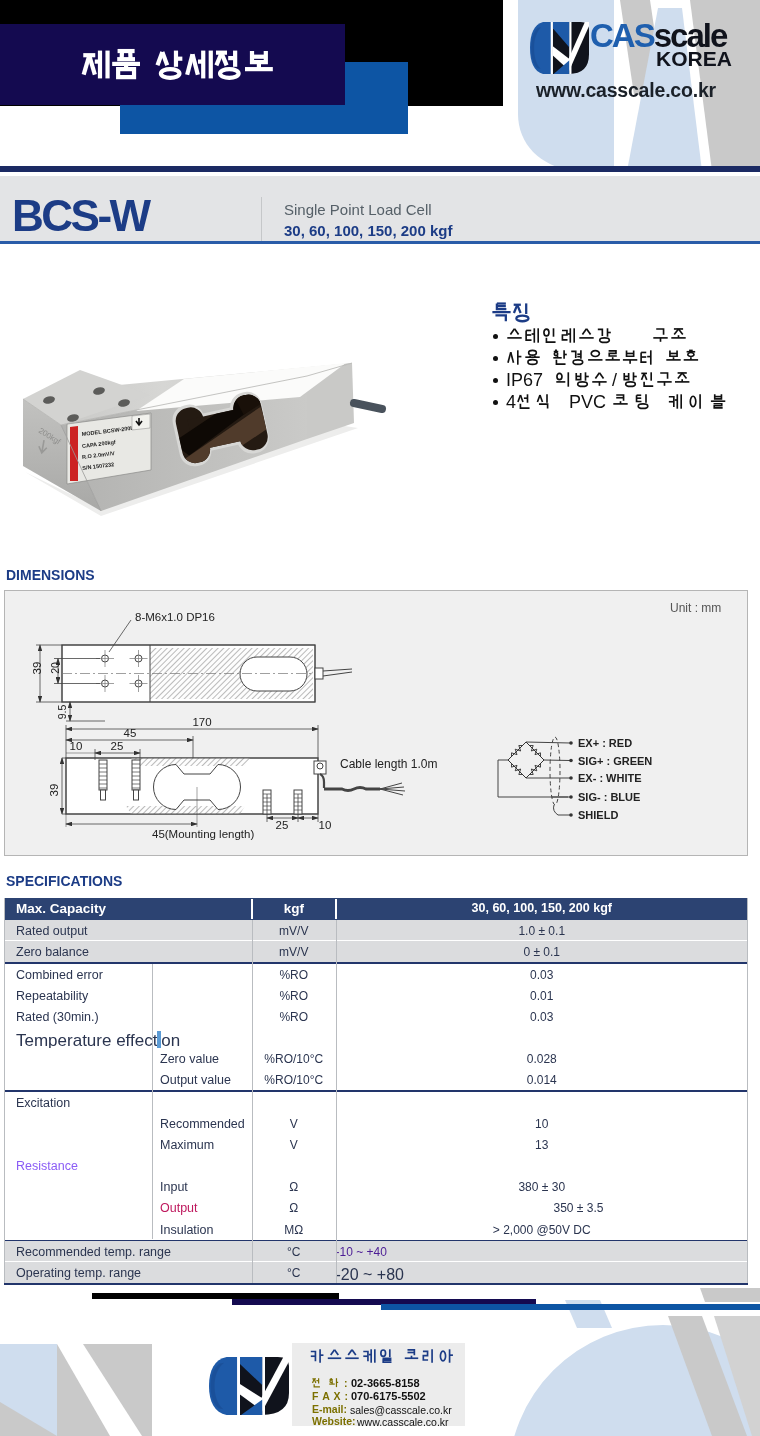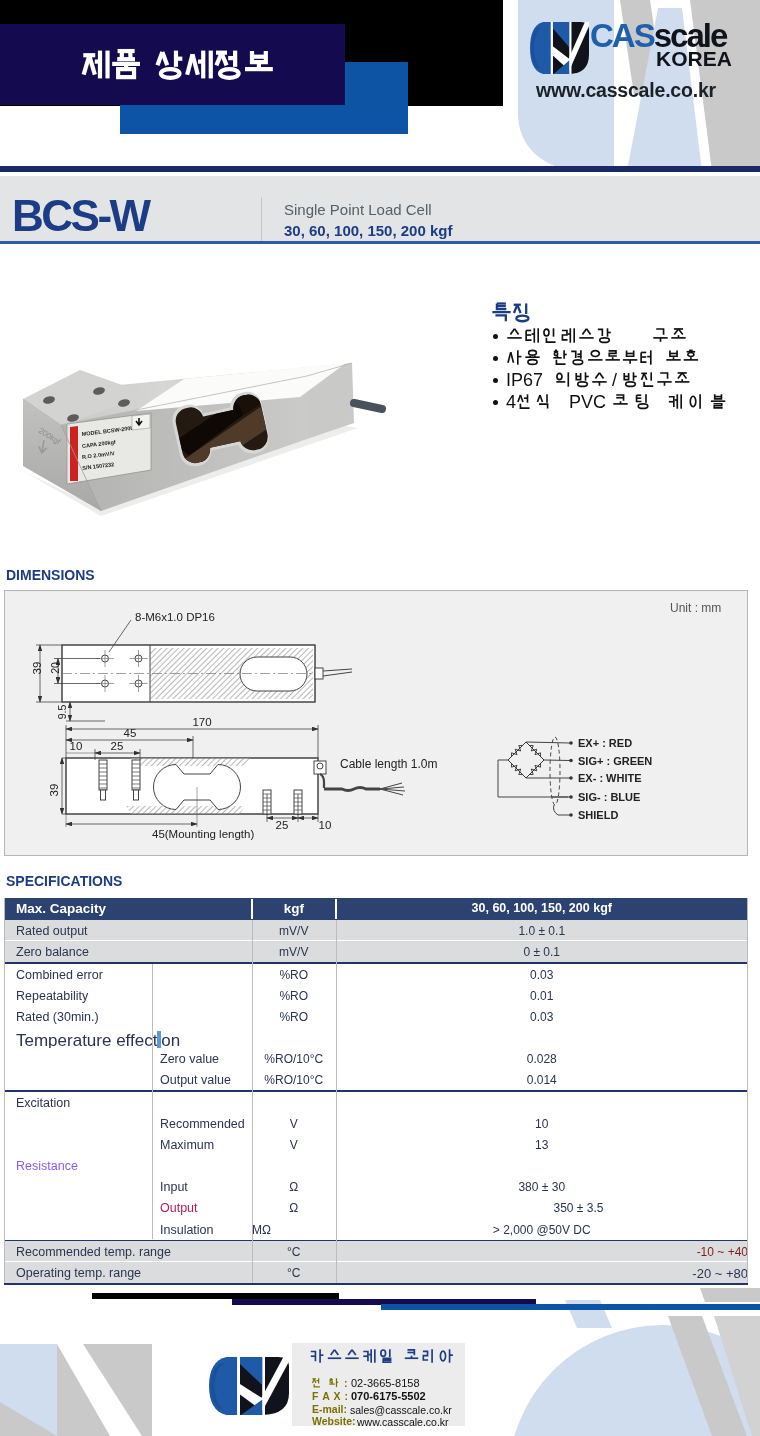--- a/index.html
+++ b/index.html
@@ -593,32 +593,32 @@
 <div class="abs" style="left:4px;top:1176.2px;width:744px;height:21.6px;background:#fff"></div>
 <div class="abs" style="left:160px;top:1180.2px;font-size:12.5px;color:#2b3550">Input</div>
 <div class="abs" style="left:252px;top:1180.2px;width:83.5px;text-align:center;font-size:12px;color:#2b3550">Ω</div>
 <div class="abs" style="left:335.5px;top:1180.2px;width:412.5px;text-align:center;font-size:12px;color:#2b3550">380 ± 30</div>
 <div class="abs" style="left:4px;top:1197.4px;width:744px;height:21.6px;background:#fff"></div>
 <div class="abs" style="left:160px;top:1201.4px;font-size:12.5px;color:#be185d">Output</div>
 <div class="abs" style="left:252px;top:1201.4px;width:83.5px;text-align:center;font-size:12px;color:#2b3550">Ω</div>
 <div class="abs" style="left:335.5px;top:1201.4px;width:486px;text-align:center;font-size:12px;color:#2b3550">350 ± 3.5</div>
 <div class="abs" style="left:4px;top:1218.5px;width:744px;height:21.6px;background:#fff"></div>
 <div class="abs" style="left:160px;top:1222.5px;font-size:12.5px;color:#2b3550">Insulation</div>
-<div class="abs" style="left:252px;top:1222.5px;width:83.5px;font-size:12px;color:#2b3550">MΩ</div>
+<div class="abs" style="left:252px;top:1222.5px;width:83.5px;text-align:center;font-size:12px;color:#2b3550">MΩ</div>
 <div class="abs" style="left:335.5px;top:1222.5px;width:412.5px;text-align:center;font-size:12px;color:#2b3550">&gt; 2,000 @50V DC</div>
 <div class="abs" style="left:4px;top:1239.7px;width:744px;height:2px;background:#22356b"></div>
 <div class="abs" style="left:4px;top:1240.9px;width:744px;height:21.6px;background:#dbdcde"></div>
 <div class="abs" style="left:4px;top:1261.0px;width:744px;height:1px;background:#fff"></div>
 <div class="abs" style="left:16px;top:1244.9px;font-size:12.5px;color:#2b3550">Recommended temp. range</div>
 <div class="abs" style="left:252px;top:1244.9px;width:83.5px;text-align:center;font-size:12px;color:#2b3550">°C</div>
-<div class="abs" style="left:335.5px;top:1244.9px;width:412.5px;text-align:right;font-size:12px;color:#7f1d1d">-10 ~ +40</div>
+<div class="abs" style="left:335.5px;top:1244.9px;width:412.5px;text-align:left;font-size:12px;color:#4c1d95">-10 ~ +40</div>
 <div class="abs" style="left:4px;top:1262.0px;width:744px;height:21.6px;background:#dbdcde"></div>
 <div class="abs" style="left:16px;top:1266.0px;font-size:12.5px;color:#2b3550">Operating temp. range</div>
 <div class="abs" style="left:252px;top:1266.0px;width:83.5px;text-align:center;font-size:12px;color:#2b3550">°C</div>
-<div class="abs" style="left:335.5px;top:1266.0px;width:412.5px;text-align:right;font-size:13px;color:#2b3550">-20 ~ +80</div>
+<div class="abs" style="left:335.5px;top:1266.0px;width:412.5px;text-align:left;font-size:16px;color:#2b3550">-20 ~ +80</div>
 <div class="abs" style="left:4px;top:1283.2px;width:744px;height:2px;background:#22356b"></div>
 <div class="abs" style="left:4px;top:898px;width:1px;height:385.2px;background:#b9bcc0"></div>
 <div class="abs" style="left:747px;top:898px;width:1px;height:385.2px;background:#b9bcc0"></div>
 <div class="abs" style="left:252px;top:920px;width:1px;height:363.2px;background:#b9bcc0"></div>
 <div class="abs" style="left:335.5px;top:920px;width:1px;height:363.2px;background:#b9bcc0"></div>
 <div class="abs" style="left:152px;top:964.3px;width:1px;height:274.6px;background:#b9bcc0"></div>
 <div class="abs" style="left:92px;top:1293px;width:247px;height:6px;background:#000"></div>
 <div class="abs" style="left:232px;top:1299px;width:304px;height:6px;background:#140a50"></div>
 <div class="abs" style="left:381px;top:1304px;width:379px;height:6px;background:#0d55a4"></div>
 <svg style="position:absolute;left:209px;top:1357px;opacity:1.0" width="80" height="58" viewBox="0 0 100 90" preserveAspectRatio="none">
@@ -676,19 +676,19 @@
       <path d="M14.8,6.9L29.2,6.9" transform="translate(180.0,0)"></path>
       <path d="M5.2,15.7L38.8,15.7" transform="translate(180.0,0)"></path>
       <path d="M10.0,34.2A12.0,13.2 0 1 0 34.0,34.2A12.0,13.2 0 1 0 10.0,34.2" transform="translate(180.0,0)"></path>
       <path d="M2,64L60,64" transform="translate(180.0,0)"></path>
       <path d="M32,42L32,64" transform="translate(180.0,0)"></path>
       <path d="M78,2L78,96" transform="translate(180.0,0)"></path>
       <path d="M78,46L96,46" transform="translate(180.0,0)"></path>
     </svg>
   </div>
 <div class="abs" style="left:344px;top:1377px;font-size:10.5px;color:#7c7000;font-weight:bold">:</div>
-<div class="abs" style="left:351px;top:1377px;font-size:11px;color:#111;font-weight:normal">02-3665-8158</div>
+<div class="abs" style="left:351px;top:1377px;font-size:11px;color:#111;font-weight:bold">02-3665-8158</div>
 <div class="abs" style="left:312px;top:1390px;font-size:10.5px;color:#7c7000;font-weight:bold;letter-spacing:0.6px">F A X :</div>
 <div class="abs" style="left:351px;top:1390px;font-size:11px;color:#111;font-weight:bold">070-6175-5502</div>
 <div class="abs" style="left:312px;top:1403px;font-size:10.5px;color:#7c7000;font-weight:bold">E-mail:</div>
 <div class="abs" style="left:350px;top:1403.5px;font-size:10.5px;color:#111">sales@casscale.co.kr</div>
 <div class="abs" style="left:312px;top:1415px;font-size:10.5px;color:#7c7000;font-weight:bold">Website:</div>
 <div class="abs" style="left:357px;top:1415.5px;font-size:10.5px;color:#111">www.casscale.co.kr</div>
 
 </body></html>

